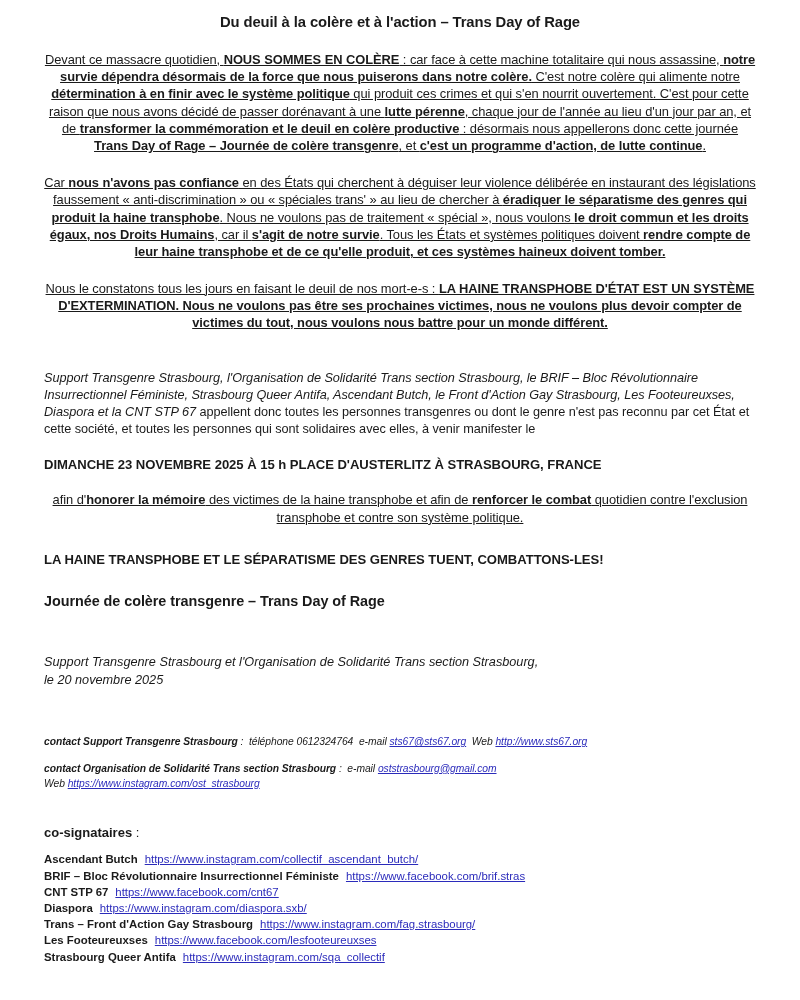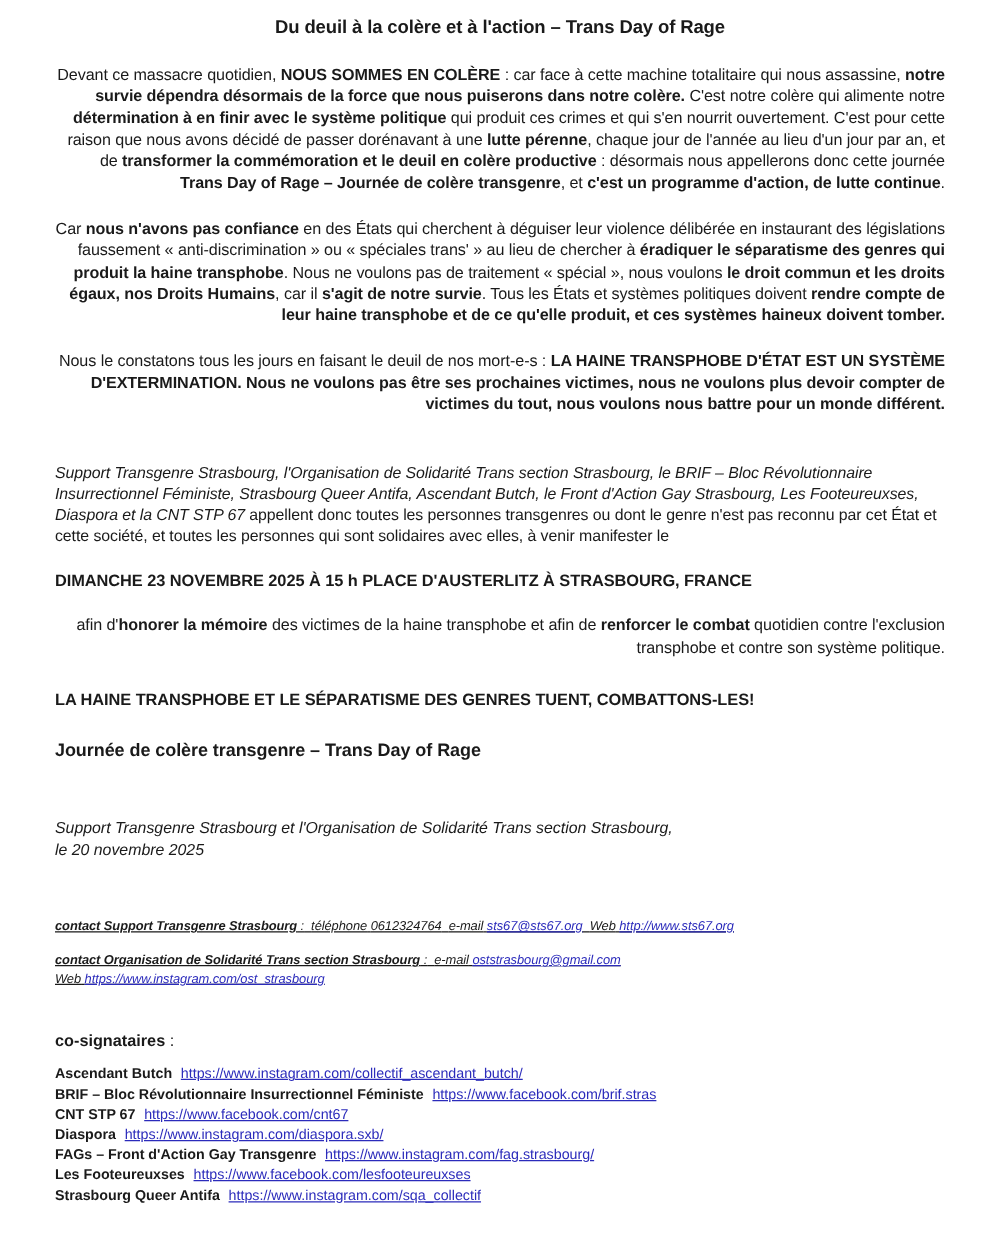--- a/index.html
+++ b/index.html
@@ -27,22 +27,23 @@
     font-weight: bold;
     font-size: 14.8px;
     letter-spacing: -0.1px;
     margin: 6px 0 0 0;
     line-height: 1.2;
   }
   p.body-par {
     font-size: 12.9px;
     line-height: 1.345;
     margin: 0;
-    text-align: right;
+    text-align: center;
     letter-spacing: -0.06px;
+    text-decoration: underline;
   }
   .gap-lg { height: 19px; }
   .gap-md { height: 15px; }
   .gap-sm { height: 11px; }
   .gap-xs { height: 7px; }
   b, strong { font-weight: bold; }
   p.italic-par {
     font-size: 12.7px;
     line-height: 1.355;
     margin: 0;
@@ -69,21 +70,20 @@
     font-style: italic;
     line-height: 1.38;
     margin: 0;
   }
   .contact-line {
     font-size: 10.3px;
     line-height: 1.5;
     margin: 0;
     font-style: italic;
     letter-spacing: -0.05px;
-    text-decoration: underline;
   }
   .contact-line .lead {
     font-weight: bold;
     font-style: italic;
   }
   .lnk {
     color: #2b2bbb;
     text-decoration: underline;
     font-style: italic;
   }
@@ -180,18 +180,18 @@
 
   <p class="cosign-head"><span>co-signataires</span><span class="colon"> :</span></p>
 
   <div class="gap-sm"></div>
 
   <ul class="cosign-list">
     <li><span class="org">Ascendant Butch</span><a class="url" href="#">https://www.instagram.com/collectif_ascendant_butch/</a></li>
     <li><span class="org">BRIF – Bloc Révolutionnaire Insurrectionnel Féministe</span><a class="url" href="#">https://www.facebook.com/brif.stras</a></li>
     <li><span class="org">CNT STP 67</span><a class="url" href="#">https://www.facebook.com/cnt67</a></li>
     <li><span class="org">Diaspora</span><a class="url" href="#">https://www.instagram.com/diaspora.sxb/</a></li>
-    <li><span class="org">FAGs – Front d'Action Gay Transgenre</span><a class="url" href="#">https://www.instagram.com/fag.strasbourg/</a></li>
+    <li><span class="org">Trans – Front d'Action Gay Strasbourg</span><a class="url" href="#">https://www.instagram.com/fag.strasbourg/</a></li>
     <li><span class="org">Les Footeureuxses</span><a class="url" href="#">https://www.facebook.com/lesfooteureuxses</a></li>
     <li><span class="org">Strasbourg Queer Antifa</span><a class="url" href="#">https://www.instagram.com/sqa_collectif</a></li>
   </ul>
 
 </div>
 
 </body></html>

